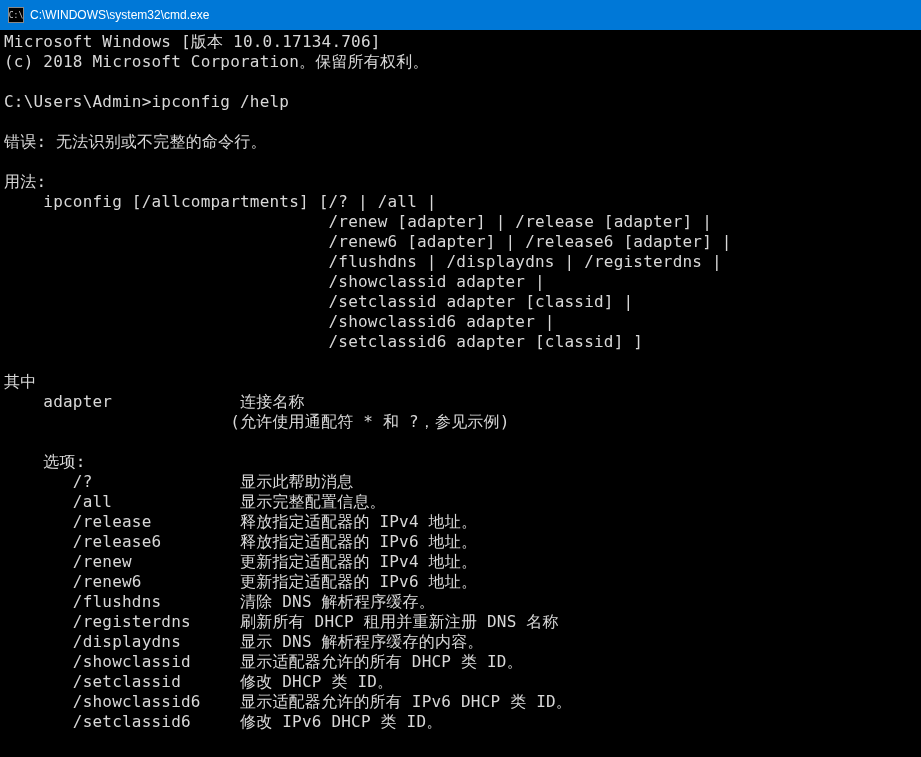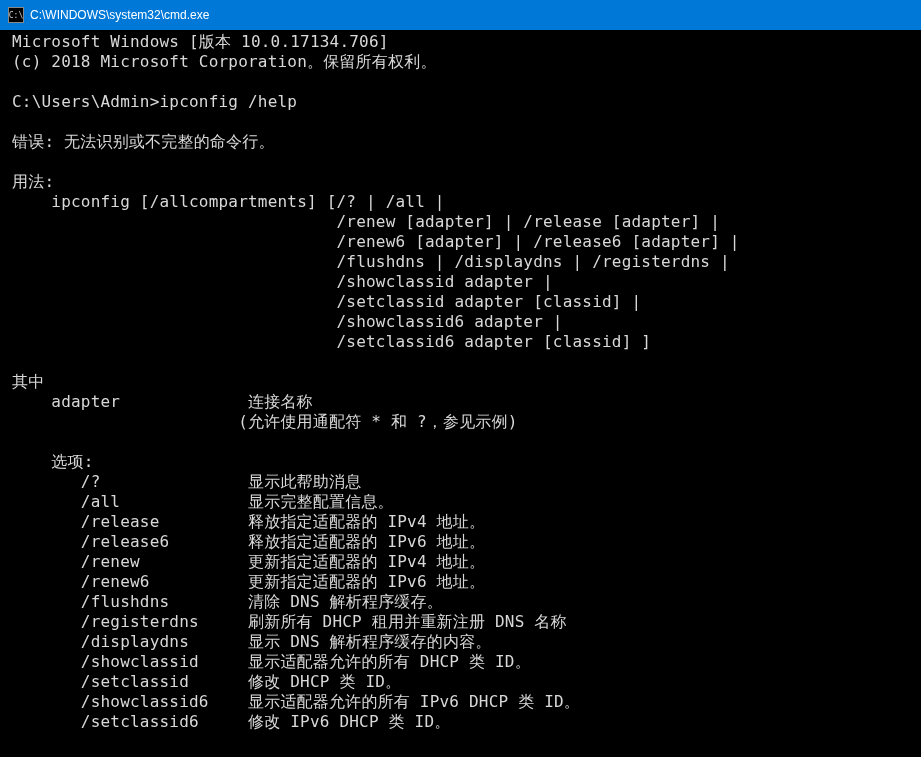--- a/index.html
+++ b/index.html
@@ -29,21 +29,21 @@
     background: #000;
     border: 1px solid #888;
     display: flex;
     align-items: center;
     justify-content: center;
     font-size: 8px;
     color: #ccc;
     font-family: monospace;
   }
   .console {
-    padding: 2px 12px;
+    padding: 2px 4px;
     line-height: 20px;
     white-space: pre;
     letter-spacing: 0.2px;
     font-family: "NSimSun", "SimSun", "Consolas", monospace;
   }
   .line { min-height: 20px; }
 </style>
 </head>
 <body>
 

